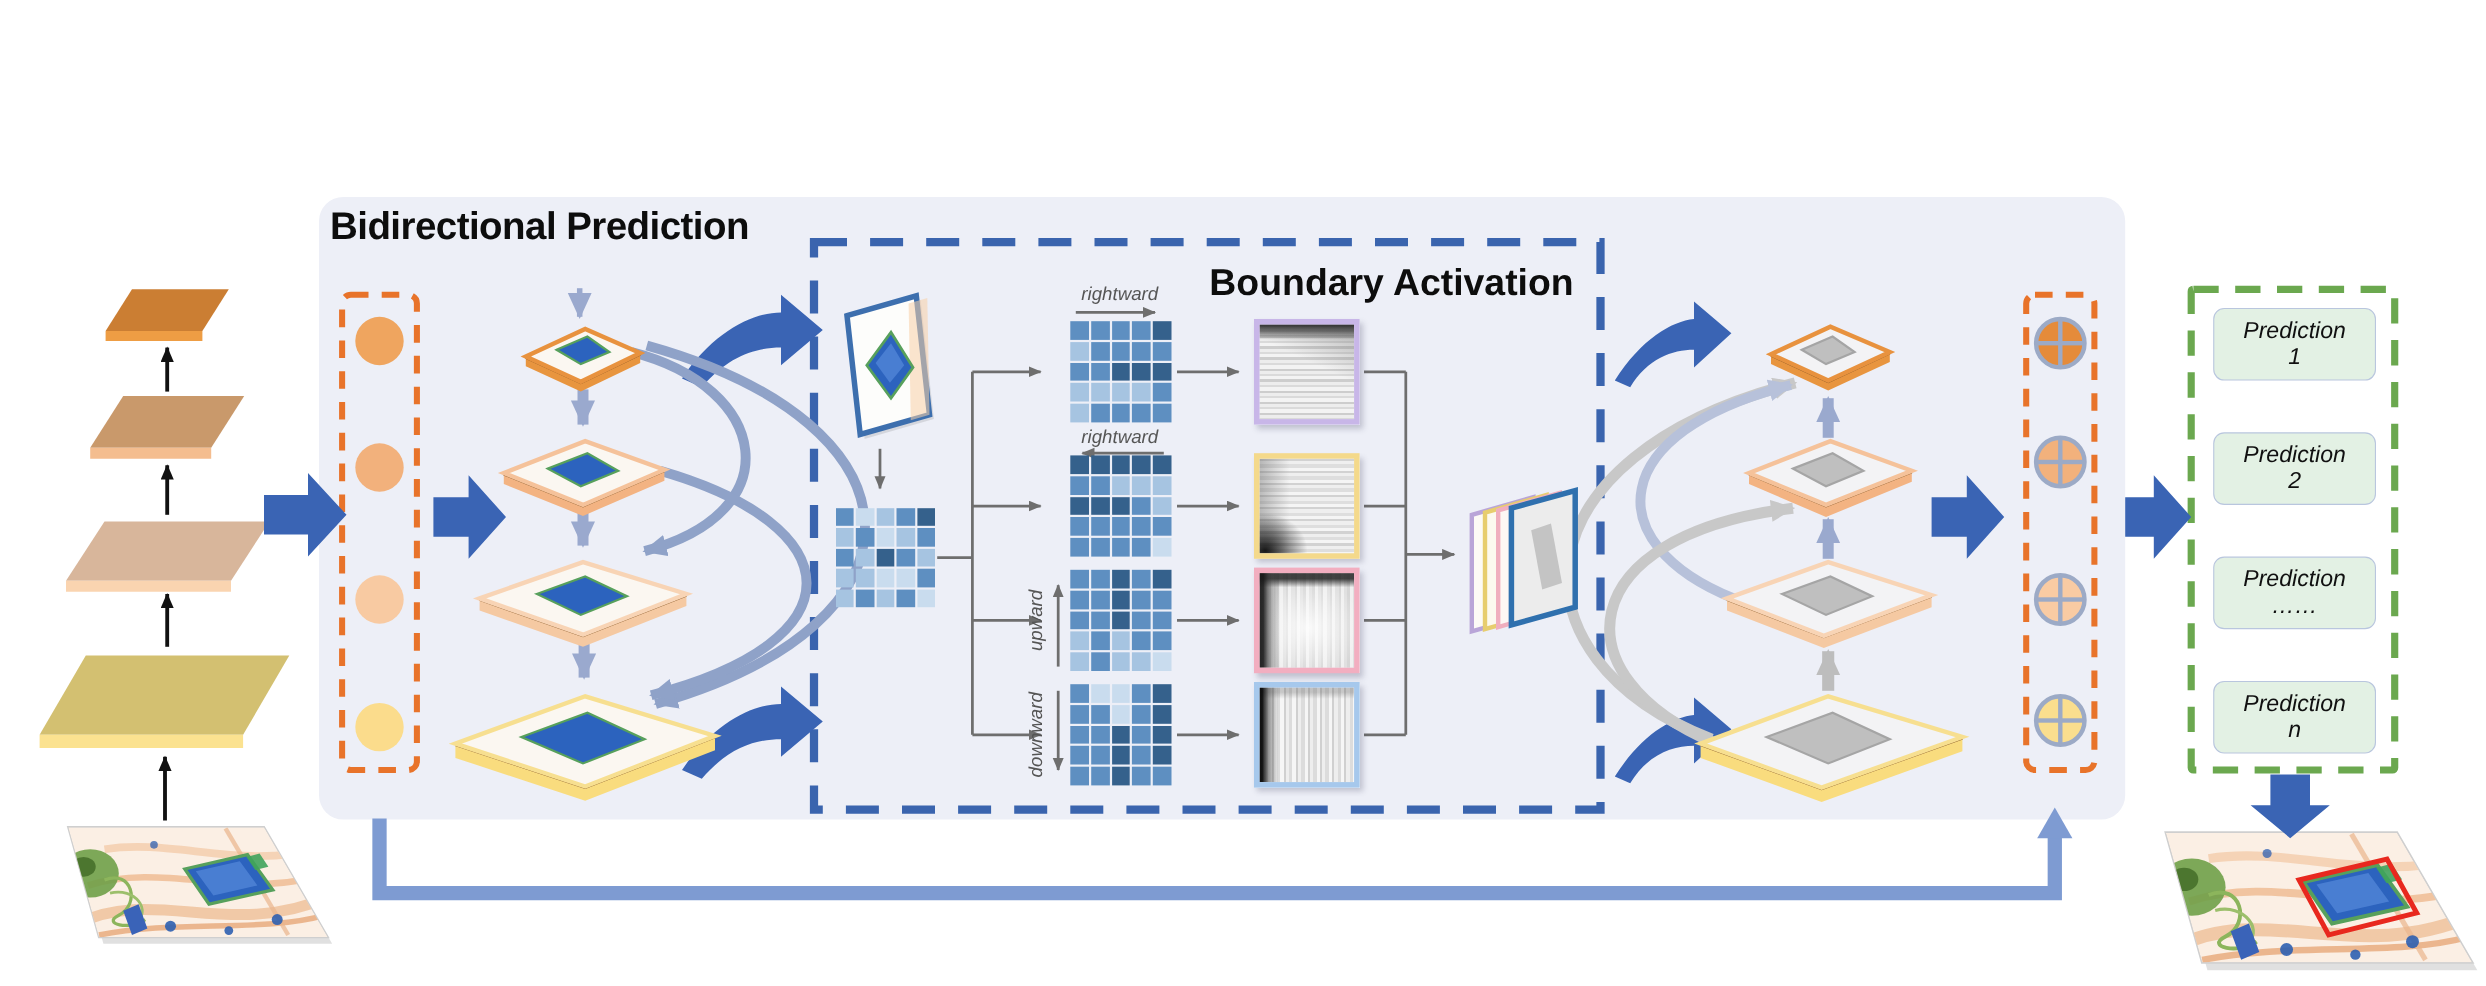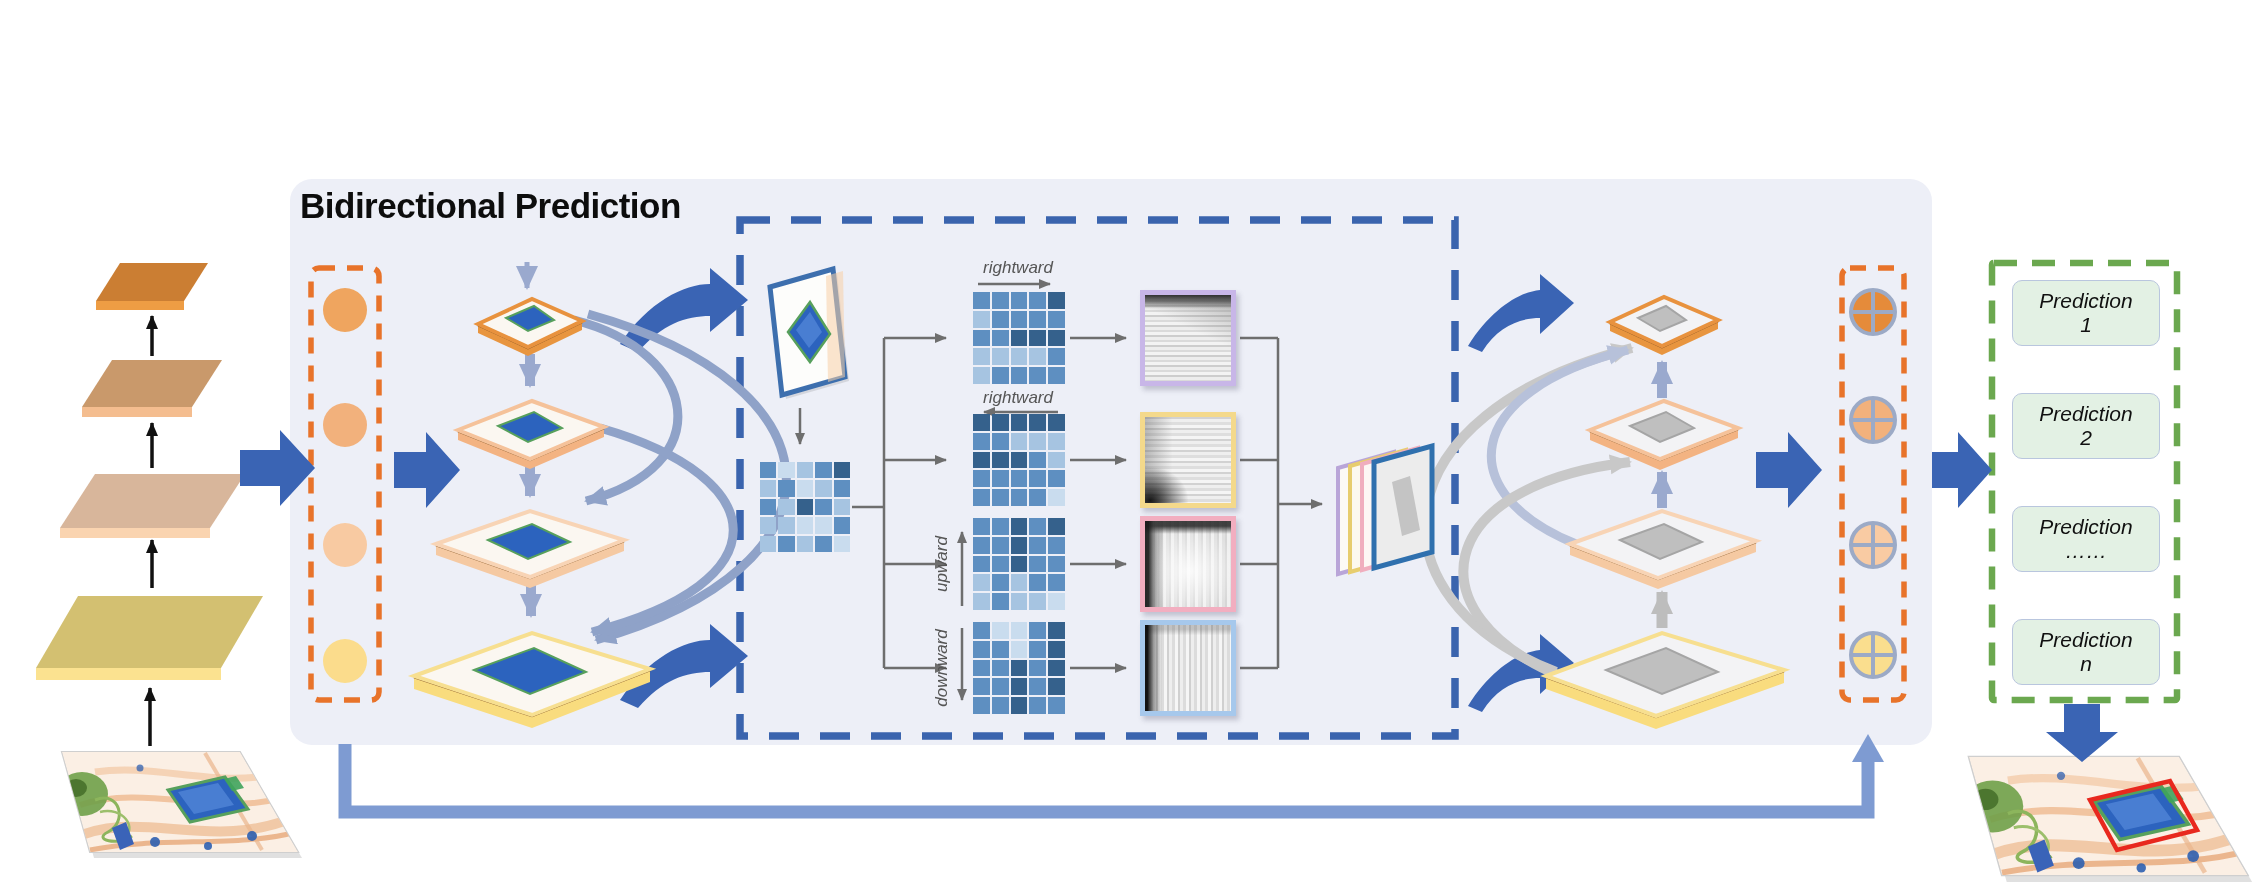--- a/index.html
+++ b/index.html
@@ -239,20 +239,21 @@
       <polygon points="1392,482 1410,476 1420,530 1402,536" fill="#C4C4C4"></polygon>
     </g>
 
     <g>
       <path d="M345,744 L345,812 L1868,812 L1868,758" fill="none" stroke="#7E9BD2" stroke-width="13"></path>
       <polygon points="1852,762 1884,762 1868,734" fill="#7E9BD2"></polygon>
     </g>
   </svg>
 
   <div class="title title-bp">Bidirectional Prediction</div>
+  <div class="title title-ba">Boundary Activation</div>
 
   <div class="fcirc" style="left: 323px; top: 288px; background-color: rgb(239, 165, 95);"></div>
   <div class="fcirc" style="left: 323px; top: 403px; background-color: rgb(242, 177, 124);"></div>
   <div class="fcirc" style="left: 323px; top: 523px; background-color: rgb(248, 202, 162);"></div>
   <div class="fcirc" style="left: 323px; top: 639px; background-color: rgb(251, 220, 140);"></div>
 
   <div class="fplus" style="left: 1849px; top: 288px; background-color: rgb(229, 139, 58);"></div>
   <div class="fplus" style="left: 1849px; top: 396px; background-color: rgb(242, 177, 124);"></div>
   <div class="fplus" style="left: 1849px; top: 521px; background-color: rgb(249, 203, 163);"></div>
   <div class="fplus" style="left: 1849px; top: 631px; background-color: rgb(250, 222, 142);"></div>

